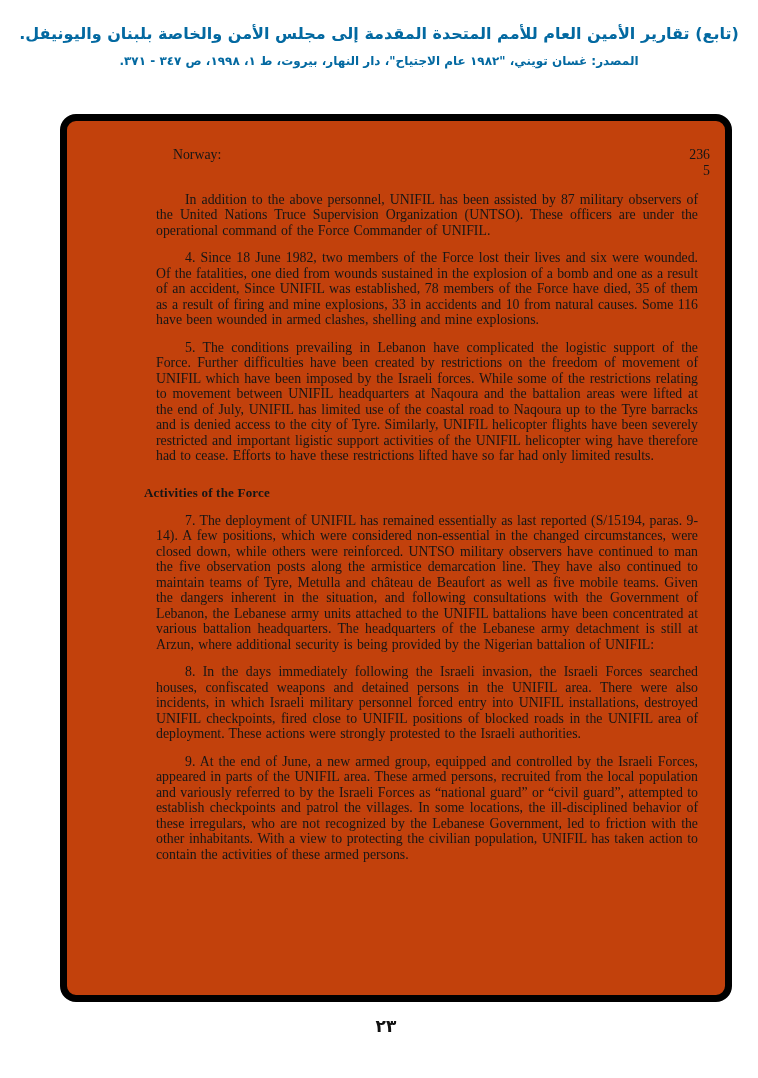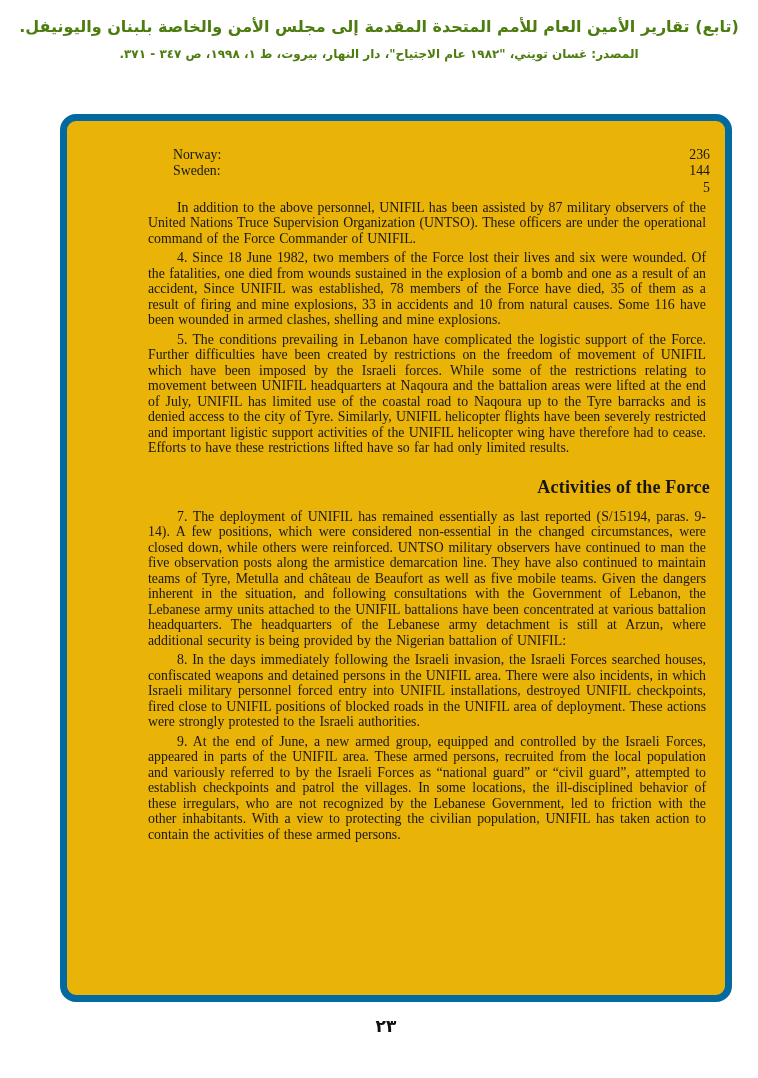--- a/index.html
+++ b/index.html
@@ -7,62 +7,62 @@
     width:758px; height:1078px;
     background:#ffffff;
     font-family:"Liberation Serif", serif;
     color:#161616;
     -webkit-font-smoothing:antialiased;
   }
   .page { position:relative; width:758px; height:1078px; background:#fff; overflow:hidden; }
 
   
   .arabic-header {
-    position:absolute; top:16px; left:0; right:0;
+    position:absolute; top:23px; left:0; right:0;
     text-align:center; direction:rtl;
     font-family:"DejaVu Sans", sans-serif;
-    font-weight:700; color:#4d7c0f;
+    font-weight:700; color:#0369a1;
   }
   .arabic-line1 { font-size:16px; line-height:22px; }
   .arabic-line2 { font-size:12px; line-height:16px; margin-top:8px; }
 
   
   .green-box {
     position:absolute; left:60px; top:114px;
     width:658px; height:874px;
-    border:7px solid #0369a1;
+    border:7px solid #000000;
     border-radius:16px;
-    background:#eab308;
+    background:#c2410c;
   }
   .content { position:absolute; top:26px; left:77px; width:566px; }
 
   
   .personnel-row {
     display:flex; justify-content:space-between;
     padding-left:29px;
     font-size:13.8px; line-height:16.3px;
   }
   .p-label { white-space:pre; }
   .p-value { text-align:right; }
 
   
   .body-text p {
-    margin:4px;
+    margin:12px;
     text-align:justify;
     text-indent:29px;
     font-size:13.8px;
     line-height:15.5px;
     word-spacing:0.8px;
   }
   .body-text { margin-top:2px; }
 
   .section-heading {
     margin:21px 0 11px 0;
-    text-align:right;
-    font-size:18px;
+    text-align:left;
+    font-size:13px;
     font-weight:700;
     letter-spacing:0.2px;
   }
 
   
   .page-number {
     position:absolute; top:1016px; left:0; width:758px;
     text-align:center;
     font-family:"DejaVu Sans", sans-serif;
     font-size:17px; font-weight:700; color:#111;padding-left:7px;
@@ -80,24 +80,20 @@
 
   <div class="green-box">
     <div class="content">
 
       <div class="personnel-list">
         <div class="personnel-row">
           <span class="p-label">Norway:</span>
           <span class="p-value">236</span>
         </div>
         <div class="personnel-row">
-          <span class="p-label">Sweden:</span>
-          <span class="p-value">144</span>
-        </div>
-        <div class="personnel-row">
           <span class="p-label"></span>
           <span class="p-value">5</span>
         </div>
       </div>
 
       <div class="body-text">
         <p>In addition to the above personnel, UNIFIL has been assisted by 87 military observers of the United Nations Truce Supervision Organization (UNTSO). These officers are under the operational command of the Force Commander of UNIFIL.</p>
         <p>4. Since 18 June 1982, two members of the Force lost their lives and six were wounded. Of the fatalities, one died from wounds sustained in the explosion of a bomb and one as a result of an accident, Since UNIFIL was established, 78 members of the Force have died, 35 of them as a result of firing and mine explosions, 33 in accidents and 10 from natural causes. Some 116 have been wounded in armed clashes, shelling and mine explosions.</p>
         <p>5. The conditions prevailing in Lebanon have complicated the logistic support of the Force. Further difficulties have been created by restrictions on the freedom of movement of UNIFIL which have been imposed by the Israeli forces. While some of the restrictions relating to movement between UNIFIL headquarters at Naqoura and the battalion areas were lifted at the end of July, UNIFIL has limited use of the coastal road to Naqoura up to the Tyre barracks and is denied access to the city of Tyre. Similarly, UNIFIL helicopter flights have been severely restricted and important ligistic support activities of the UNIFIL helicopter wing have therefore had to cease. Efforts to have these restrictions lifted have so far had only limited results.</p>
       </div>

